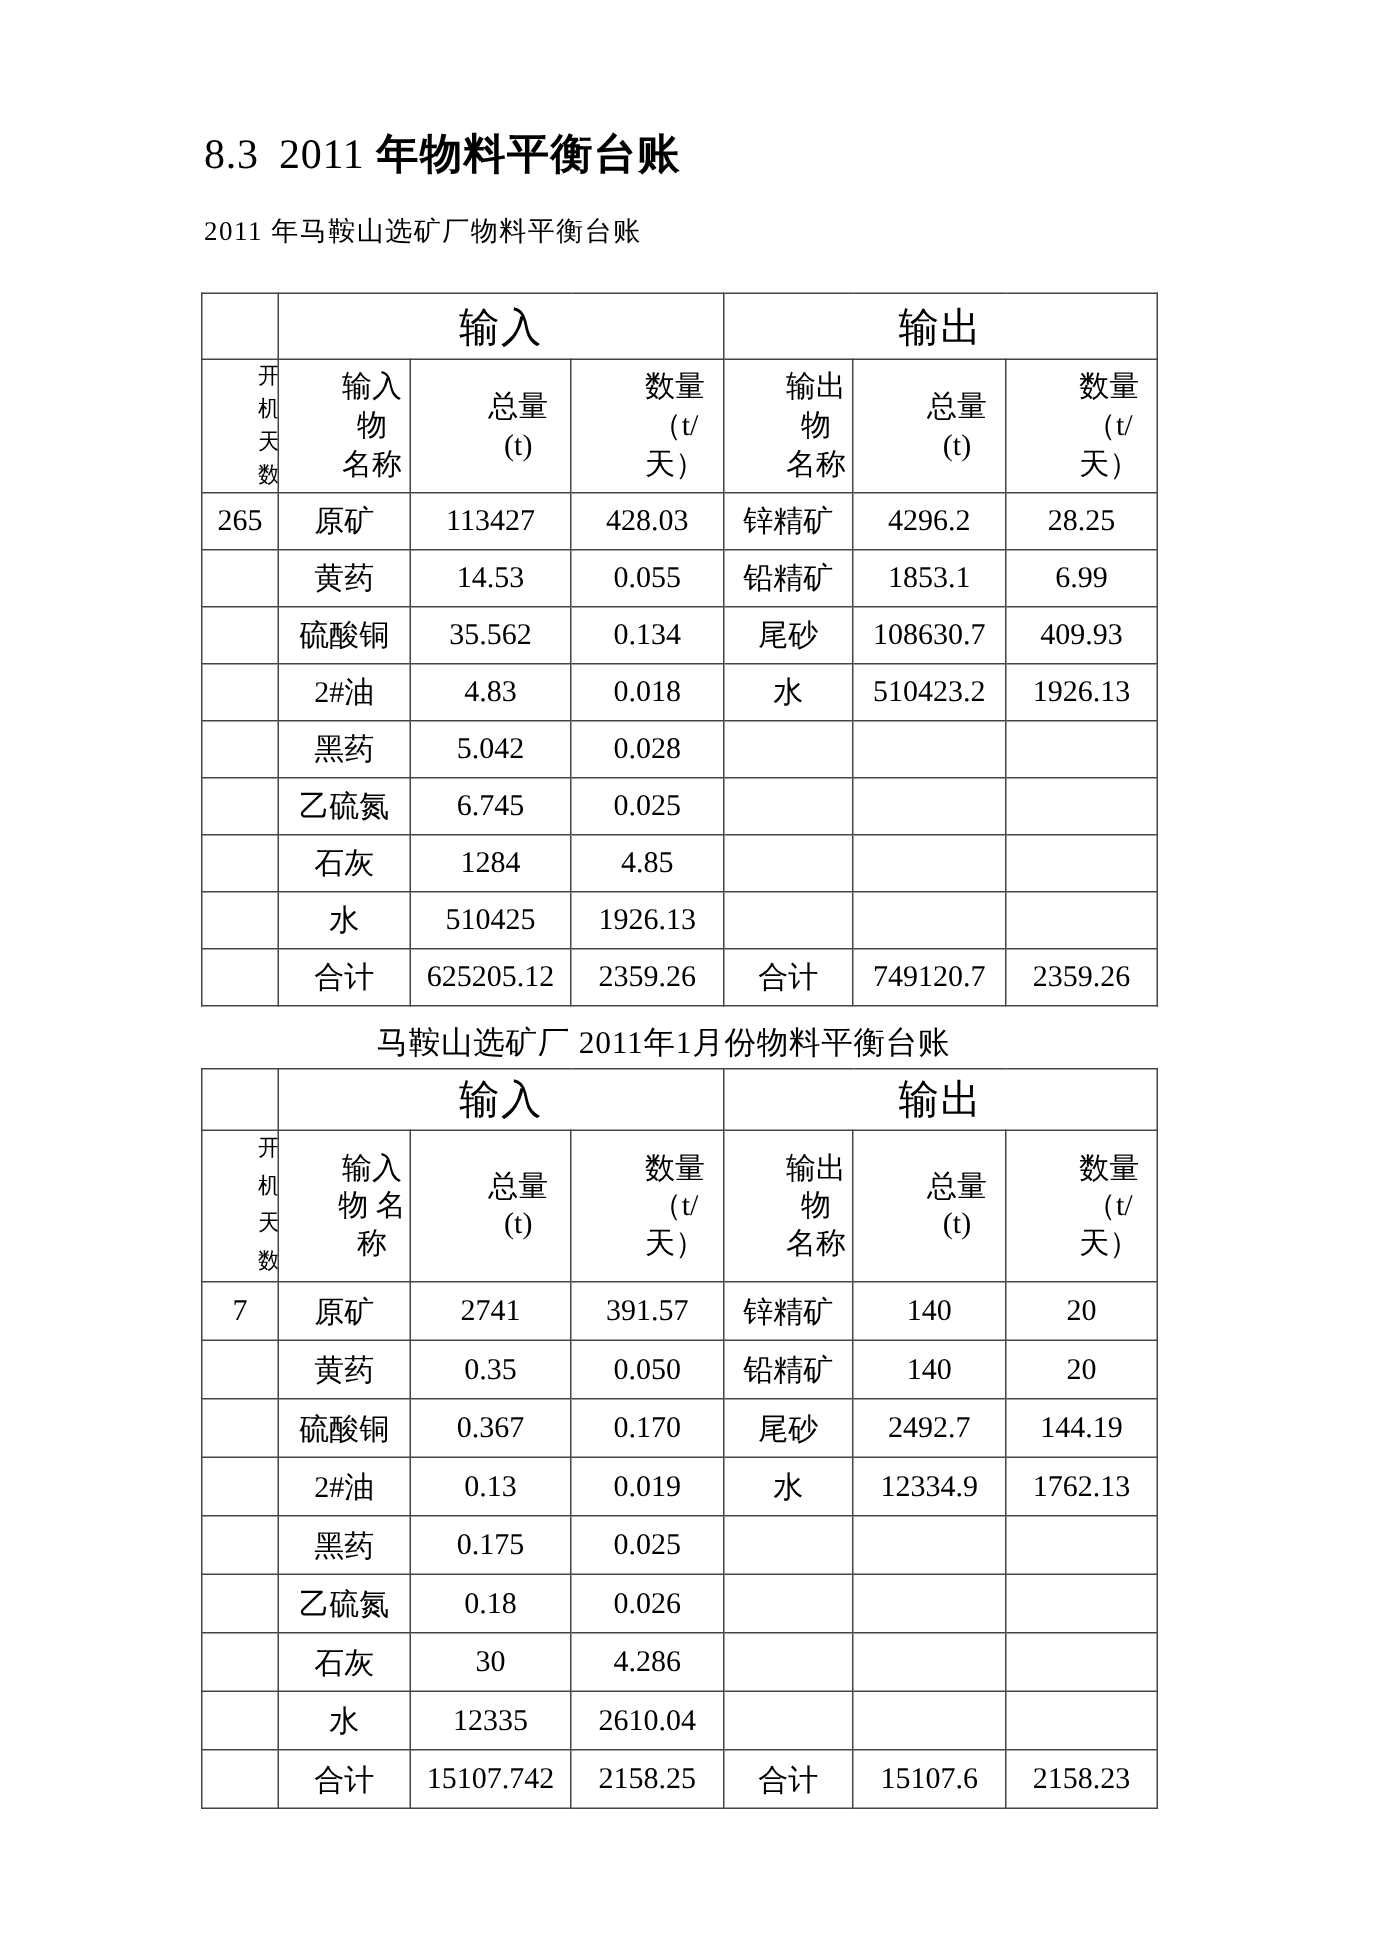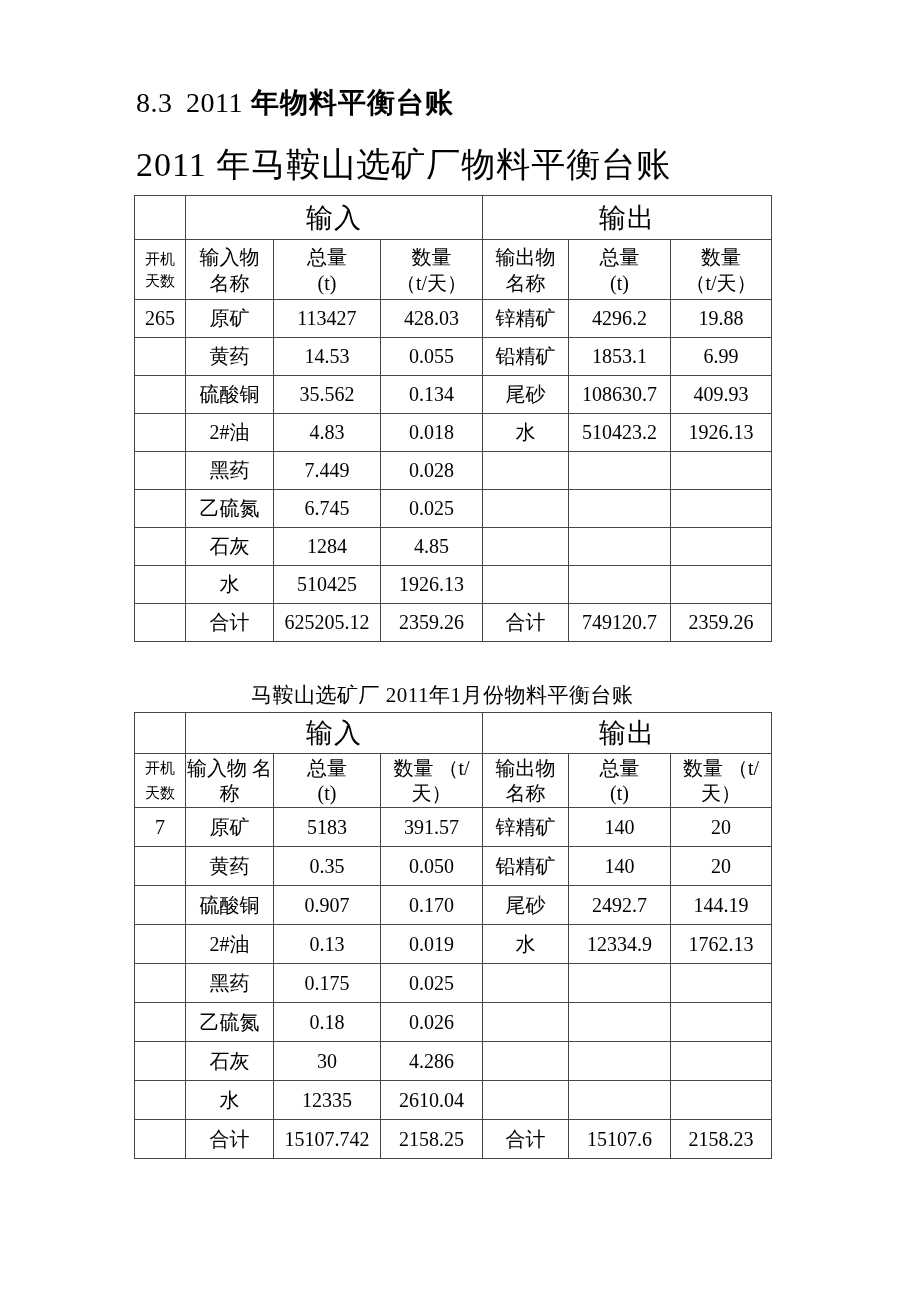--- a/index.html
+++ b/index.html
@@ -16,21 +16,21 @@
   }
   .heading {
     position: absolute; left: 136px; top: 84px;
     margin: 0; font-size: 28px; font-weight: normal;
     white-space: nowrap; letter-spacing: 0.5px;
   }
   .heading .num { font-weight: normal; word-spacing: 6px; }
   .heading .cn  { font-weight: bold; margin-left: 8px; letter-spacing: 1px; }
   .subtitle {
     position: absolute; left: 136px; top: 142px;
-    font-size: 34px; letter-spacing: 1px; white-space: nowrap;
+    font-size: 18px; letter-spacing: 1px; white-space: nowrap;
   }
   .tbl-caption {
     position: absolute; left: 251px; top: 681px;
     font-size: 21px; font-weight: normal; letter-spacing: 0.5px;
     white-space: nowrap;
   }
   table.tbl {
     position: absolute; left: 134px;
     width: 637px;
     border-collapse: collapse;
@@ -46,21 +46,21 @@
   }
   #t0 { top: 195px; }
   #t1 { top: 712px; }
   tr.group-row td { font-size: 27px; letter-spacing: 1px; }
   #t0 tr.group-row { height: 44px; }
   #t0 tr.cols-row  { height: 60px; }
   #t0 tbody tr     { height: 38px; }
   #t1 tr.group-row { height: 41px; }
   #t1 tr.cols-row  { height: 54px; }
   #t1 tbody tr     { height: 39px; }
-  tr.cols-row td { line-height: 26px; }
+  tr.cols-row td { line-height: 26px; padding-left: 37px; }
   #t1 tr.cols-row td { line-height: 25px; }
   tr.cols-row td.days-head { font-size: 15px; line-height: 22px; }
 </style>
 </head>
 <body>
 
 <div class="page">
 
   <h1 class="heading"><span class="num">8.3 2011</span><span class="cn">年物料平衡台账</span></h1>
 
@@ -114,21 +114,21 @@
       </tr>
     </thead>
     <tbody>
         <tr>
           <td>265</td>
           <td>原矿</td>
           <td>113427</td>
           <td>428.03</td>
           <td>锌精矿</td>
           <td>4296.2</td>
-          <td>19.88</td>
+          <td>28.25</td>
         </tr>
         <tr>
           <td></td>
           <td>黄药</td>
           <td>14.53</td>
           <td>0.055</td>
           <td>铅精矿</td>
           <td>1853.1</td>
           <td>6.99</td>
         </tr>
@@ -146,21 +146,21 @@
           <td>2#油</td>
           <td>4.83</td>
           <td>0.018</td>
           <td>水</td>
           <td>510423.2</td>
           <td>1926.13</td>
         </tr>
         <tr>
           <td></td>
           <td>黑药</td>
-          <td>7.449</td>
+          <td>5.042</td>
           <td>0.028</td>
           <td></td>
           <td></td>
           <td></td>
         </tr>
         <tr>
           <td></td>
           <td>乙硫氮</td>
           <td>6.745</td>
           <td>0.025</td>
@@ -244,39 +244,39 @@
         <td>
             <div>数量 （t/</div>
             <div>天）</div>
           </td>
       </tr>
     </thead>
     <tbody>
         <tr>
           <td>7</td>
           <td>原矿</td>
-          <td>5183</td>
+          <td>2741</td>
           <td>391.57</td>
           <td>锌精矿</td>
           <td>140</td>
           <td>20</td>
         </tr>
         <tr>
           <td></td>
           <td>黄药</td>
           <td>0.35</td>
           <td>0.050</td>
           <td>铅精矿</td>
           <td>140</td>
           <td>20</td>
         </tr>
         <tr>
           <td></td>
           <td>硫酸铜</td>
-          <td>0.907</td>
+          <td>0.367</td>
           <td>0.170</td>
           <td>尾砂</td>
           <td>2492.7</td>
           <td>144.19</td>
         </tr>
         <tr>
           <td></td>
           <td>2#油</td>
           <td>0.13</td>
           <td>0.019</td>

